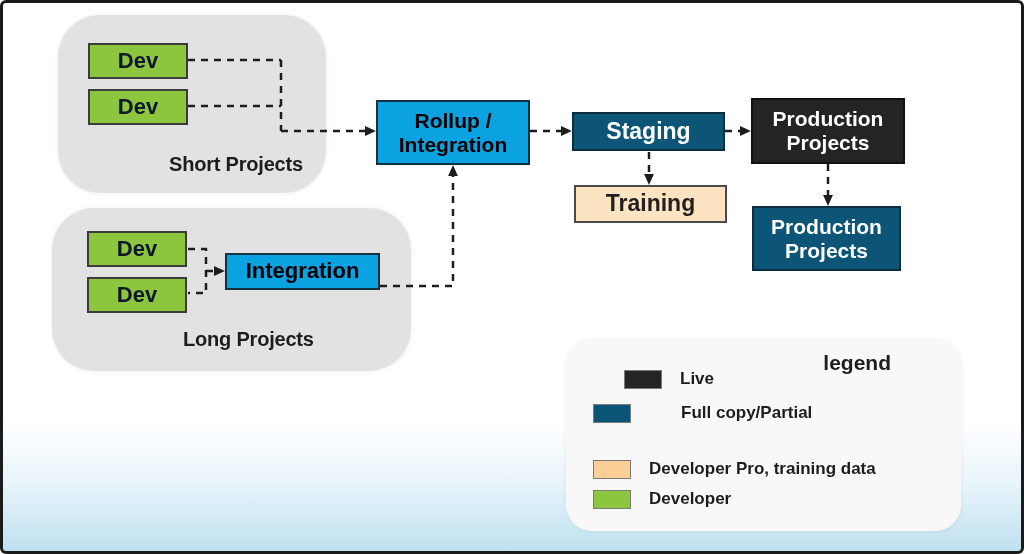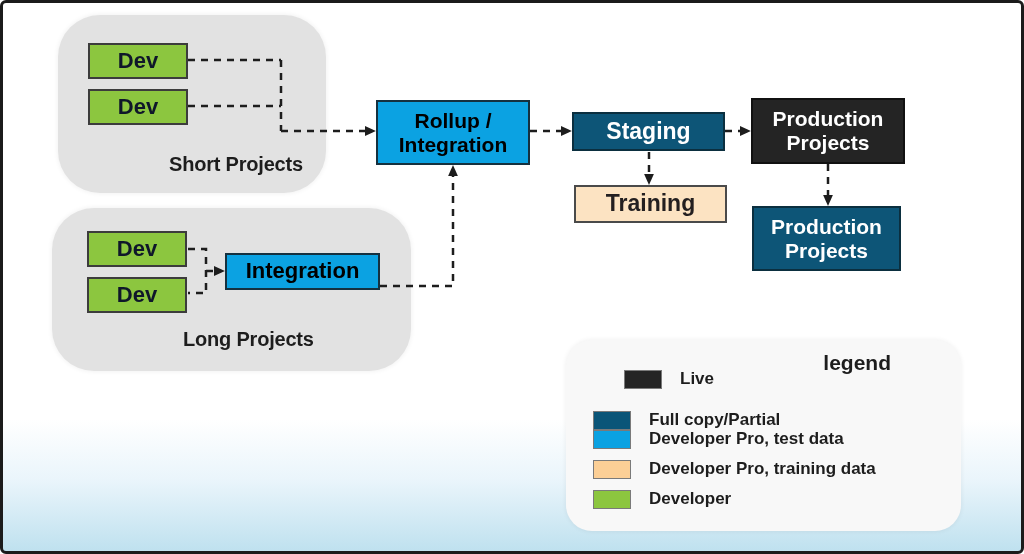--- a/index.html
+++ b/index.html
@@ -158,27 +158,23 @@
     <span>Projects</span>
   </div>
 
   <div class="legend">
     <div class="legend-title">legend</div>
 
     <div class="legend-row" style="top:29px;padding-left:31px;">
       <div class="legend-swatch" style="background-color: rgb(36, 36, 36);"></div>
       <div class="legend-label">Live</div>
     </div>
-    <div class="legend-row" style="top:70px;">
+    <div class="legend-row" style="top:63px;gap:32px;">
       <div class="legend-swatch" style="background-color: rgb(10, 85, 120);"></div>
       <div class="legend-label">Full copy/Partial</div>
-    </div>
-    <div class="legend-row" style="top:89px;">
-      <div class="legend-swatch" style="background-color: rgb(11, 162, 226);"></div>
-      <div class="legend-label">Developer Pro, test data</div>
     </div>
     <div class="legend-row" style="top:149px;">
       <div class="legend-swatch" style="background-color: rgb(140, 198, 63);"></div>
       <div class="legend-label">Developer</div>
     </div>
     <div class="legend-row" style="top:119px;">
       <div class="legend-swatch" style="background-color: rgb(252, 207, 150);"></div>
       <div class="legend-label">Developer Pro, training data</div>
     </div>
   </div>

